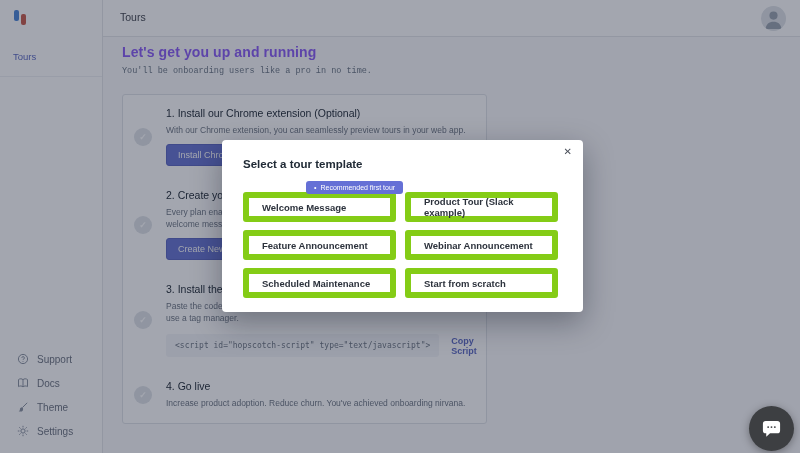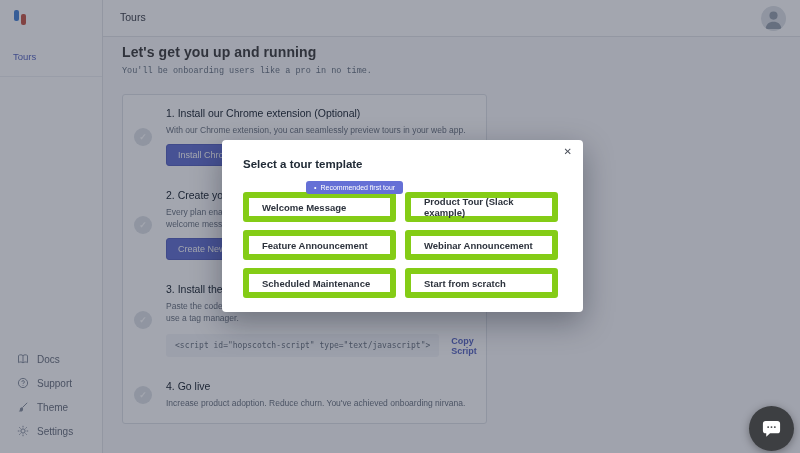--- a/index.html
+++ b/index.html
@@ -19,21 +19,21 @@
   .side-footer-item svg { margin-right:8px; flex:none; }
 
   
   .header { position:absolute; left:103px; right:0; top:0; height:37px; background:#fff; border-bottom:1px solid #e4e6ea; z-index:1; }
   .header-title { position:absolute; left:17px; top:11px; font-size:10.5px; font-weight:500; color:#41454e; }
   .avatar { position:absolute; right:14px; top:6px; width:25px; height:25px; border-radius:50%; background:#dfe3e8; overflow:hidden; display:flex; align-items:center; justify-content:center; cursor:pointer; }
 
   
   .main { position:absolute; left:103px; top:37px; right:0; bottom:0; background:#fafbfc; z-index:1; }
   .main-inner { padding:7px 0 0 19px; }
-  .page-h1 { font-size:14px; font-weight:600; color:#404040; letter-spacing:.1px; }
+  .page-h1 { font-size:14px; font-weight:600; color:#8b5cf6; letter-spacing:.1px; }
   .page-sub { margin-top:6px; font-size:8.5px; color:#6b7684;font-family:Liberation Mono, monospace; }
   .card { margin-top:18px; width:365px; background:#fff; border:1px solid #e0e3e8; border-radius:3px; padding:12px 0 14px 0; }
   .step { display:flex; align-items:center; padding:0 12px 0 11px; margin-bottom:23px; }
   .step:last-child { margin-bottom:0; }
   .step-check { flex:none; width:18px; height:18px; border-radius:50%; background:#dfe3e8; color:#fff; display:flex; align-items:center; justify-content:center; font-size:9px; font-weight:700; }
   .step-body { margin-left:14px; flex:1; }
   .step-title { font-size:10.5px; font-weight:500; color:#212b36; }
   .step-desc { margin-top:5px; font-size:8.5px; color:#6d7683; line-height:12px; }
   .btn { display:inline-block; margin-top:8px; background:#6673d2; color:#fff; font-size:9px; font-weight:500; padding:5px 11px; border-radius:3px; border:1px solid #5a66c2; cursor:pointer; }
   .code-row { display:flex; align-items:center; margin-top:10px; }
@@ -62,32 +62,32 @@
     <span class="bar bar-red"></span>
   </div>
   <div class="side-nav">
     <div class="side-nav-item">
       <span>Tours</span>
     </div>
   </div>
   <div class="side-footer">
     <div class="side-footer-item">
       <svg width="12" height="12" viewBox="0 0 12 12" fill="none" stroke="#8b93a1" stroke-width="1">
-          <path d="M1.5 2.6 C3 1.5 4.8 1.5 6 2.7 C7.2 1.5 9 1.5 10.5 2.6 V9.6 C9 8.7 7.2 8.7 6 9.9 C4.8 8.7 3 8.7 1.5 9.6 Z"></path>
-          <path d="M6 2.7 V9.9"></path>
-        </svg>
-      <span>Docs</span>
-    </div>
-    <div class="side-footer-item">
-      <svg width="12" height="12" viewBox="0 0 12 12" fill="none" stroke="#8b93a1" stroke-width="1">
           <circle cx="6" cy="6" r="4.6"></circle>
           <path d="M4.8 4.8 a1.3 1.3 0 1 1 1.6 1.4 c-.3.1-.4.3-.4.7"></path>
           <circle cx="6" cy="8.4" r="0.5" fill="#8b93a1" stroke="none"></circle>
         </svg>
       <span>Support</span>
+    </div>
+    <div class="side-footer-item">
+      <svg width="12" height="12" viewBox="0 0 12 12" fill="none" stroke="#8b93a1" stroke-width="1">
+          <path d="M1.5 2.6 C3 1.5 4.8 1.5 6 2.7 C7.2 1.5 9 1.5 10.5 2.6 V9.6 C9 8.7 7.2 8.7 6 9.9 C4.8 8.7 3 8.7 1.5 9.6 Z"></path>
+          <path d="M6 2.7 V9.9"></path>
+        </svg>
+      <span>Docs</span>
     </div>
     <div class="side-footer-item">
       <svg width="12" height="12" viewBox="0 0 12 12" fill="none" stroke="#8b93a1" stroke-width="1">
           <path d="M10.2 1.8 L5.6 6.4"></path>
           <path d="M5.4 6.2 C4 6 2.8 7 2.9 8.4 C3 9.4 2.4 9.8 1.6 10 C2.8 10.9 5 10.8 5.8 9.4 C6.3 8.5 6.2 7 5.4 6.2 Z" fill="#8b93a1" stroke="none"></path>
         </svg>
       <span>Theme</span>
     </div>
     <div class="side-footer-item">
       <svg width="12" height="12" viewBox="0 0 12 12" fill="none" stroke="#8b93a1" stroke-width="1">

